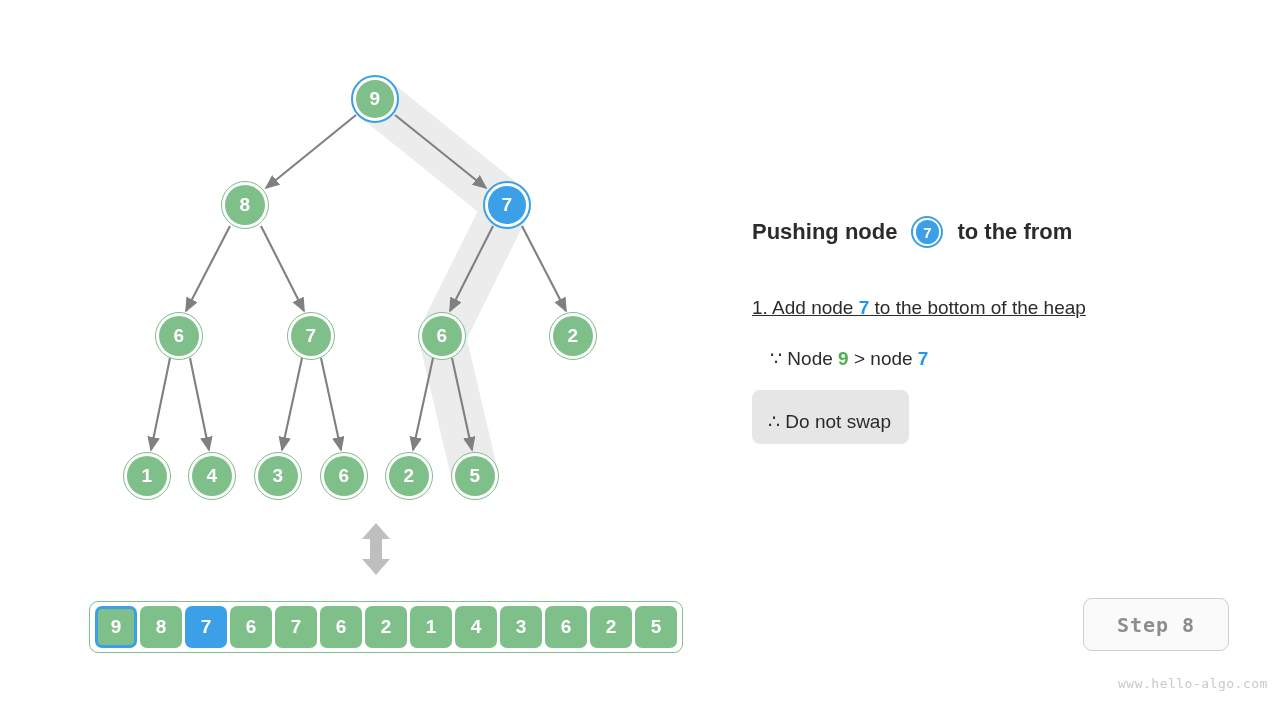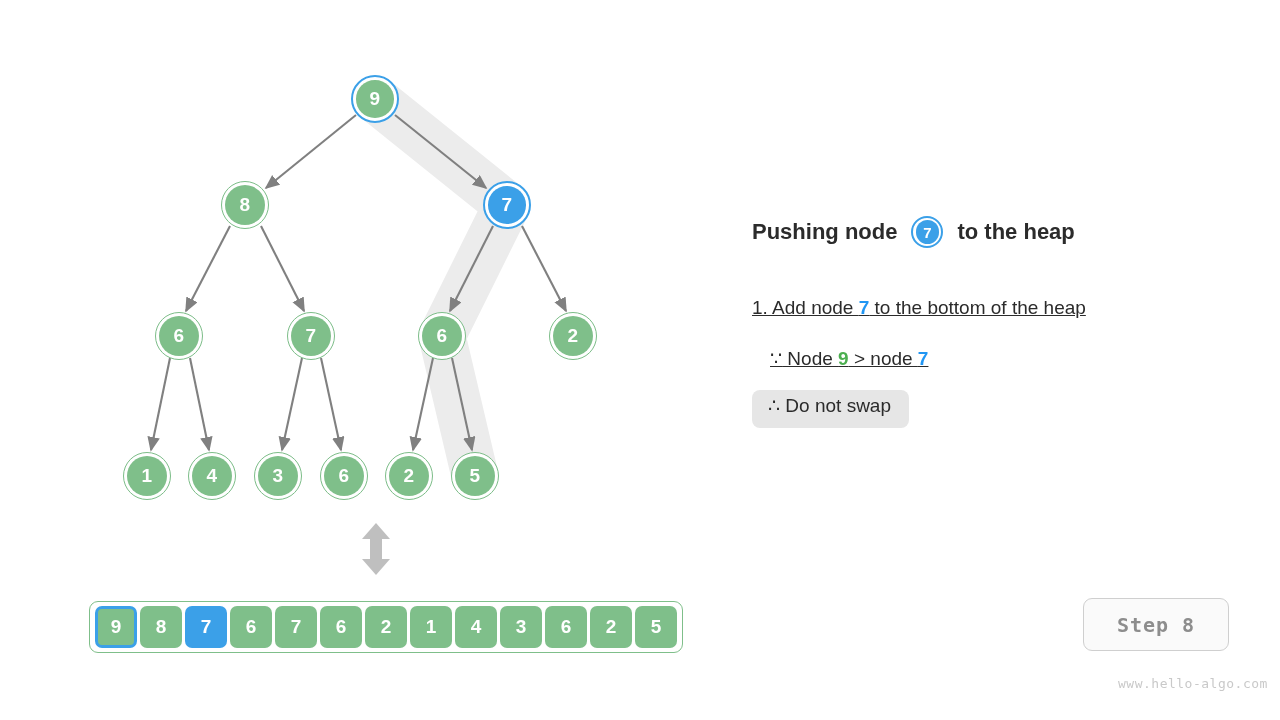--- a/index.html
+++ b/index.html
@@ -188,28 +188,27 @@
   }
   #step-line-1 { margin-top: 45px; text-decoration: underline; }
   .num-green { color: #4caf50; font-weight: bold; }
   .num-blue  { color: #2196f3; font-weight: bold; }
   #reason-line {
     font-size: 19px;
     color: #2b2b2b;
     margin-top: 28px;
     margin-left: 18px;
     white-space: nowrap;
-    text-decoration: underline;
   }
   #conclusion-chip {
     display: inline-block;
     margin-top: 20px;
     background: #e6e6e6;
     border-radius: 8px;
-    padding: 4px 18px 11px 16px;
+    padding: 20px 18px 11px 16px;
     font-size: 19px;
     color: #2b2b2b;
     white-space: nowrap;
   }
 
   
   #step-badge {
     position: absolute;
     left: 1083px;
     top: 598px;
@@ -347,21 +346,21 @@
   </div>
 
   <div id="info-panel">
 
     <div id="info-title">
       <span>Pushing node</span>
       <span class="badge">
         <span class="inner"></span>
         <span class="label">7</span>
       </span>
-      <span>to the heap</span>
+      <span>to the from</span>
     </div>
 
     <div class="step-line" id="step-line-1">
       <span>1. Add node </span><span class="num-blue">7</span><span> to the bottom of the heap</span>
     </div>
 
 
     <div id="reason-line">
       <span>∵</span><span> Node </span><span class="num-green">9</span><span> &gt; node </span><span class="num-blue">7</span>
     </div>

